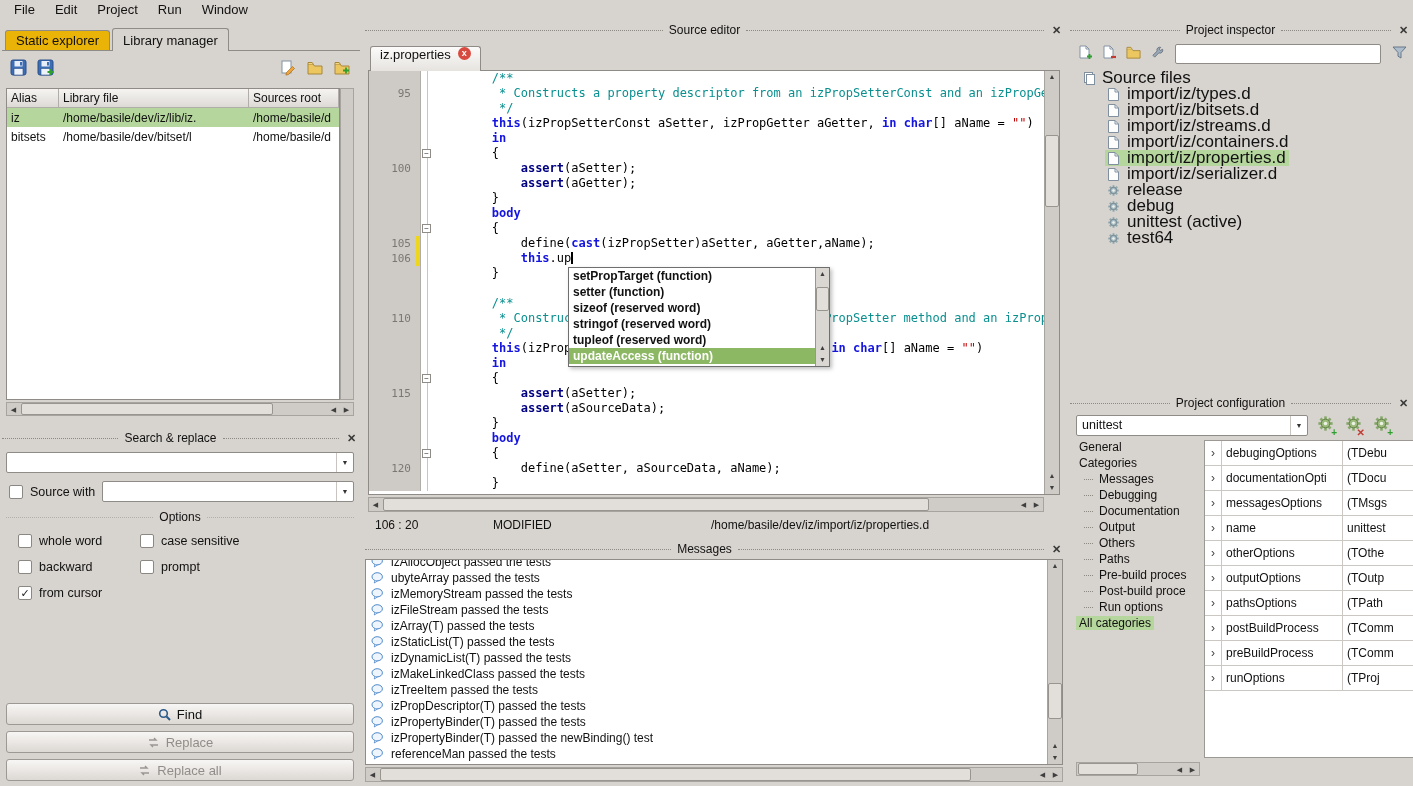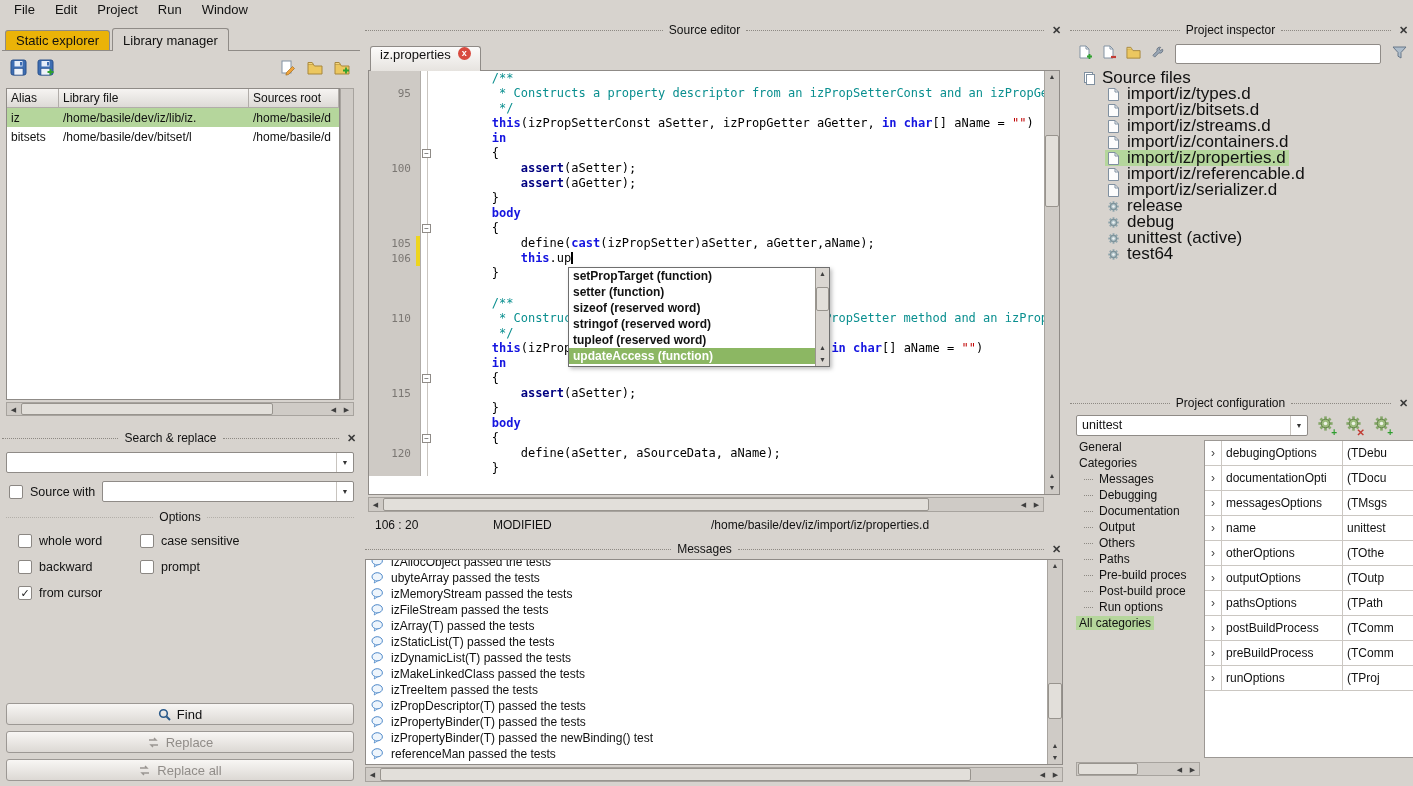--- a/index.html
+++ b/index.html
@@ -444,20 +444,25 @@
         <div class="ed-code"><span class="sg-p">        {</span></div>
       </div>
       <div class="ed-row">
         <div class="ed-gutter">115</div>
         <div class="ed-fold"></div>
         <div class="ed-code"><span class="sg-k2">            assert</span><span class="sg-p">(aSetter);</span></div>
       </div>
       <div class="ed-row">
         <div class="ed-gutter"></div>
         <div class="ed-fold"></div>
+        <div class="ed-code"><span class="sg-k2">            assert</span><span class="sg-p">(aSourceData);</span></div>
+      </div>
+      <div class="ed-row">
+        <div class="ed-gutter"></div>
+        <div class="ed-fold"></div>
         <div class="ed-code"><span class="sg-p">        }</span></div>
       </div>
       <div class="ed-row">
         <div class="ed-gutter"></div>
         <div class="ed-fold"></div>
         <div class="ed-code"><span class="sg-k">        body</span></div>
       </div>
       <div class="ed-row">
         <div class="ed-gutter"></div>
         <div class="ed-fold">
@@ -762,31 +767,20 @@
     </div>
     <div class="tree-row child sel">
       <span class="ti">
         <span class="tree-ic">
           <svg width="11" height="13" viewBox="0 0 11 13">
             <path d="M0.5 0.5 h6.5 l3.5 3.5 v8.5 h-10 z" fill="#fdfdfd" stroke="#8090a0"></path>
             <path d="M7 0.5 v3.5 h3.5" fill="none" stroke="#8090a0"></path>
           </svg>
         </span>
         <span class="tree-label">import/iz/properties.d</span>
-      </span>
-    </div>
-    <div class="tree-row child">
-      <span class="ti">
-        <span class="tree-ic">
-          <svg width="11" height="13" viewBox="0 0 11 13">
-            <path d="M0.5 0.5 h6.5 l3.5 3.5 v8.5 h-10 z" fill="#fdfdfd" stroke="#8090a0"></path>
-            <path d="M7 0.5 v3.5 h3.5" fill="none" stroke="#8090a0"></path>
-          </svg>
-        </span>
-        <span class="tree-label">import/iz/referencable.d</span>
       </span>
     </div>
     <div class="tree-row child">
       <span class="ti">
         <span class="tree-ic">
           <svg width="11" height="13" viewBox="0 0 11 13">
             <path d="M0.5 0.5 h6.5 l3.5 3.5 v8.5 h-10 z" fill="#fdfdfd" stroke="#8090a0"></path>
             <path d="M7 0.5 v3.5 h3.5" fill="none" stroke="#8090a0"></path>
           </svg>
         </span>

